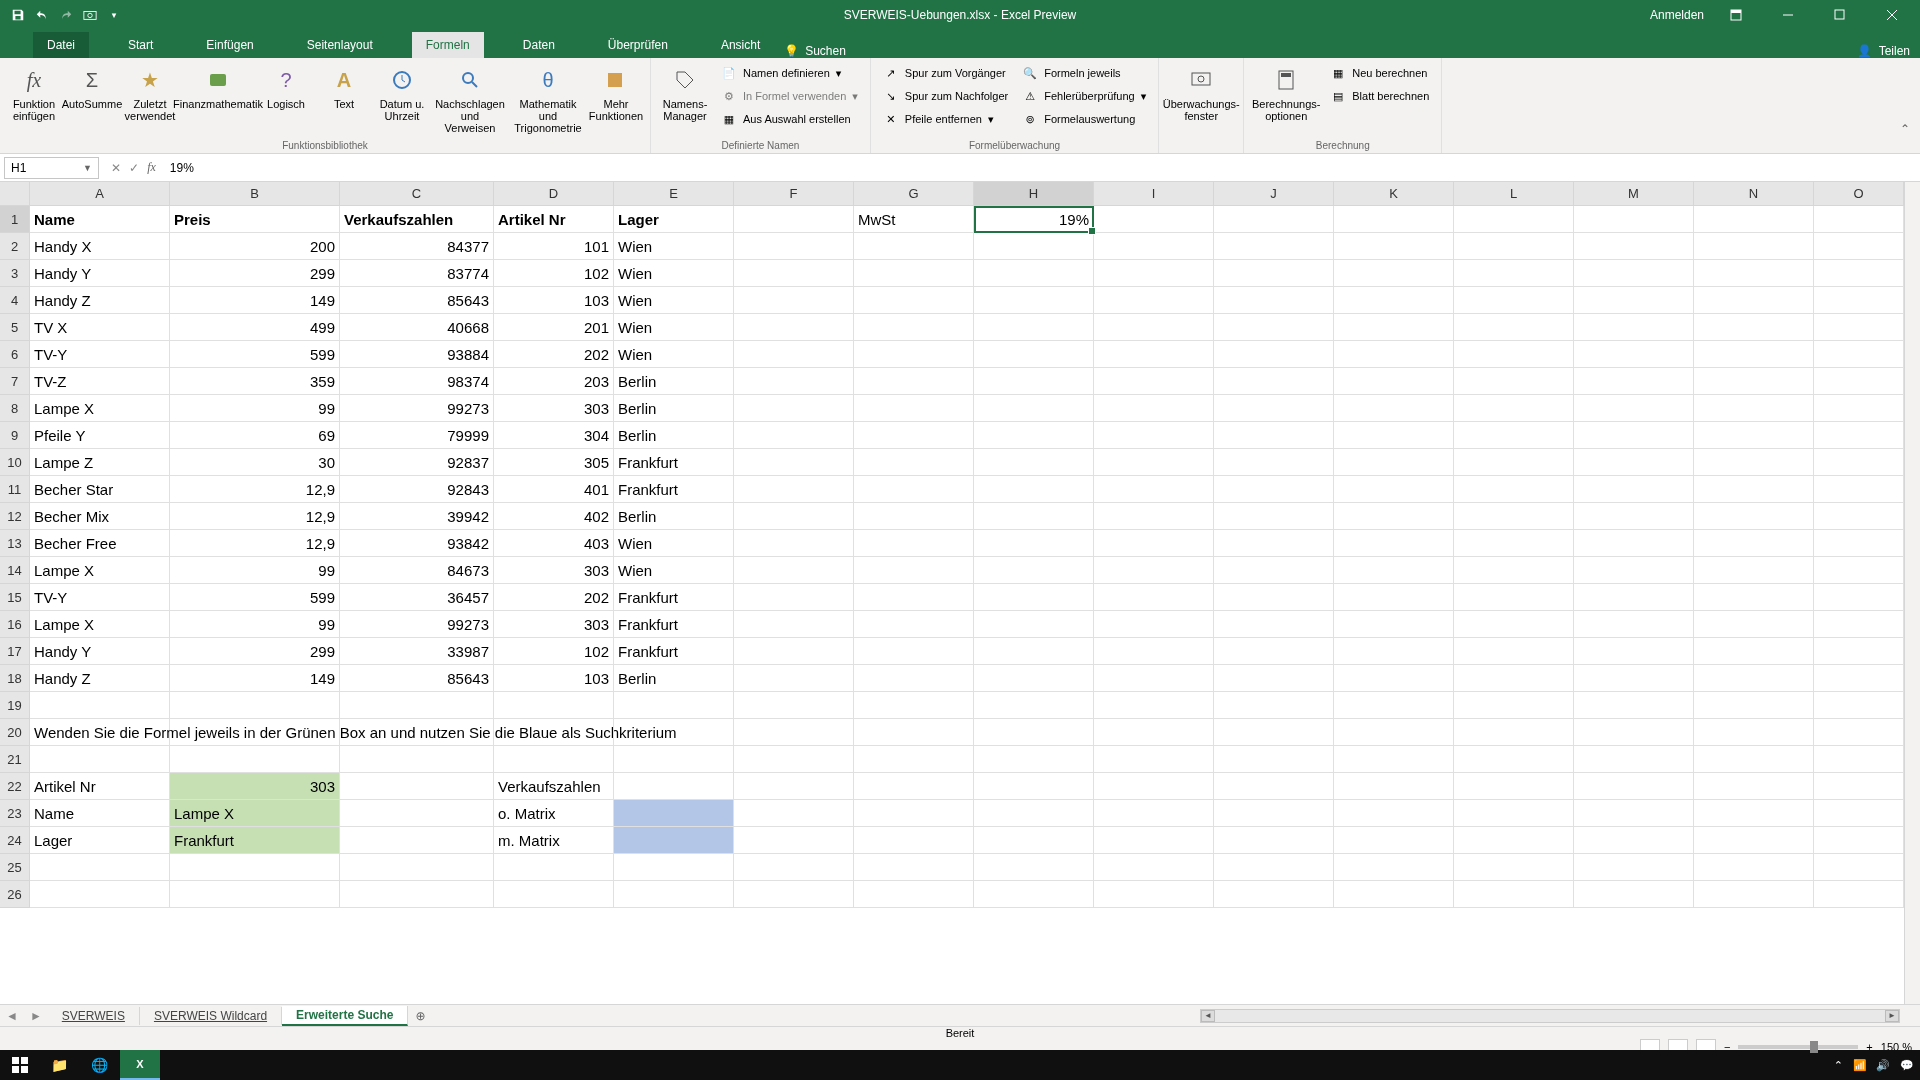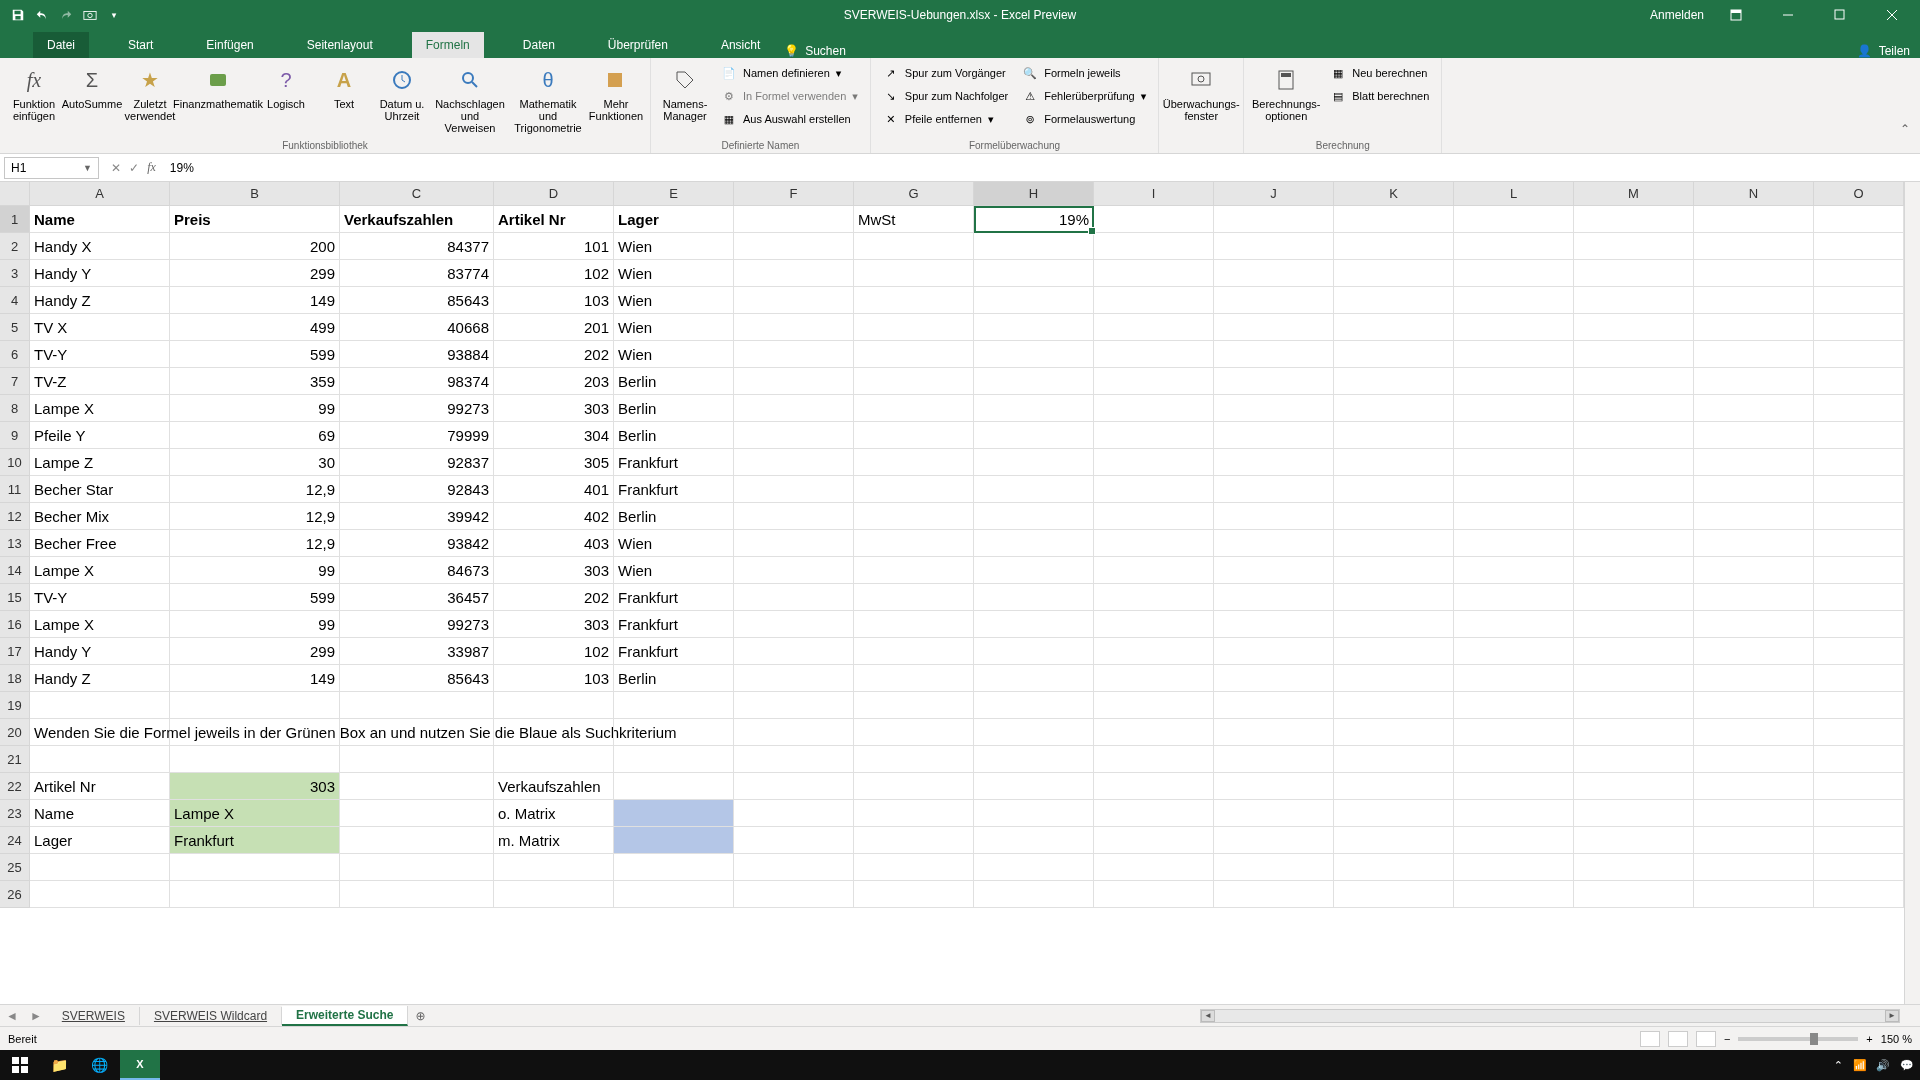--- a/index.html
+++ b/index.html
@@ -61,21 +61,21 @@
 .sheettabs .nav { padding: 0 6px; color:#888; cursor:pointer; }
 .sheet-tab { padding: 2px 14px; border-right:1px solid #d6d6d6; background:#fff; cursor:pointer; color:#217346; }
 .sheet-tab.inactive { background:#f3f2f1; color:#444;text-decoration:underline; }
 .sheet-tab.active { border-bottom: 2px solid #217346; font-weight:600; }
 .addsheet { width:24px; display:flex; align-items:center; justify-content:center; color:#666; cursor:pointer; }
 .hscroll { flex:0 0 700px; margin-left:auto; height:14px; background:#e8e8e8; border:1px solid #ccc; position:relative; margin-right:20px; }
 .hscroll .btn { width:14px; height:12px; background:#dcdcdc; border:1px solid #bbb; position:absolute; top:0; cursor:pointer; display:flex;align-items:center;justify-content:center;font-size:8px;color:#555; }
 .hscroll .btn.l { left:0; } .hscroll .btn.r { right:0; }
 
 
-.statusbar { height: 24px; background:#f3f2f1; border-top:1px solid #d6d6d6; display:flex; align-items:center; font-size:11px; padding: 0 8px; }
+.statusbar { height: 24px; background:#f3f2f1; border-top:1px solid #d6d6d6; display:flex; align-items:center; font-size:11px; padding: 0 8px; flex-direction: column; }
 .statusbar .right { margin-left:auto; display:flex; align-items:center; gap:8px; }
 .view-btn { width:20px; height:16px; border:1px solid #ccc; background:#fff; cursor:pointer; }
 .zoom-slider { width:120px; height:4px; background:#ccc; position:relative; }
 .zoom-slider .thumb { width:8px; height:12px; background:#888; position:absolute; top:-4px; left:60%; }
 
 
 .taskbar { height: 30px; background:#101010; display:flex; align-items:center; }
 .taskbar .tb-btn { width:40px; height:30px; display:flex; align-items:center; justify-content:center; cursor:pointer; color:#fff; font-size:14px; }
 .taskbar .tb-btn.active { background: rgba(255,255,255,0.12); border-bottom:2px solid #76b9ed; }
 .taskbar .tray { margin-left:auto; display:flex; align-items:center; gap:10px; padding-right:6px; color:#fff; font-size:11px; }

